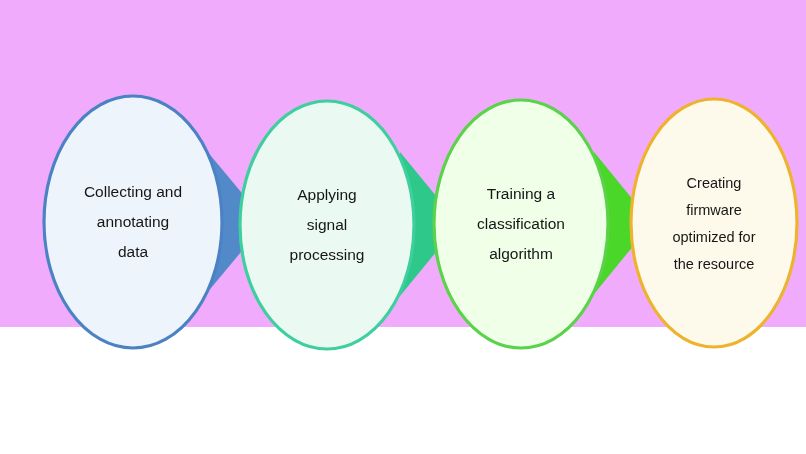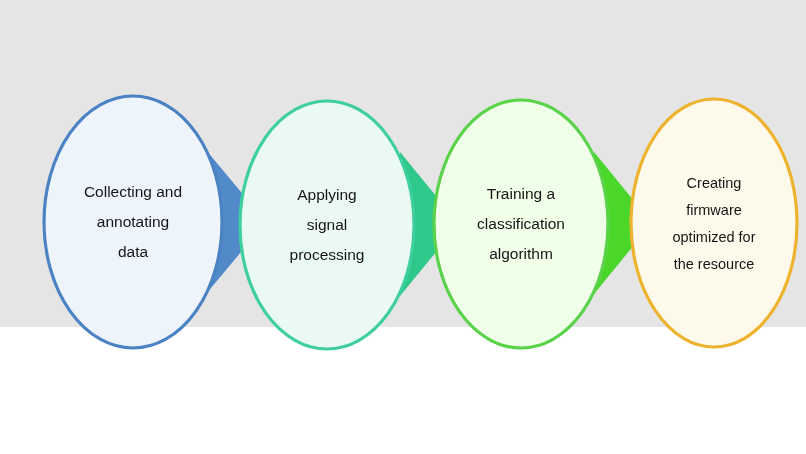--- a/index.html
+++ b/index.html
@@ -10,21 +10,21 @@
   body {
     width: 806px;
     height: 454px;
     overflow: hidden;
     font-family: "Liberation Sans", sans-serif;
   }
   #canvas {
     position: relative;
     width: 806px;
     height: 327px;
-    background: #e5e5e5;
+    background: #f0abfc;
     text-align: right;
   }
   #flow-svg {
     position: absolute;
     left: 0;
     top: 0;
     width: 806px;
     height: 454px;
     display: block;
   }

